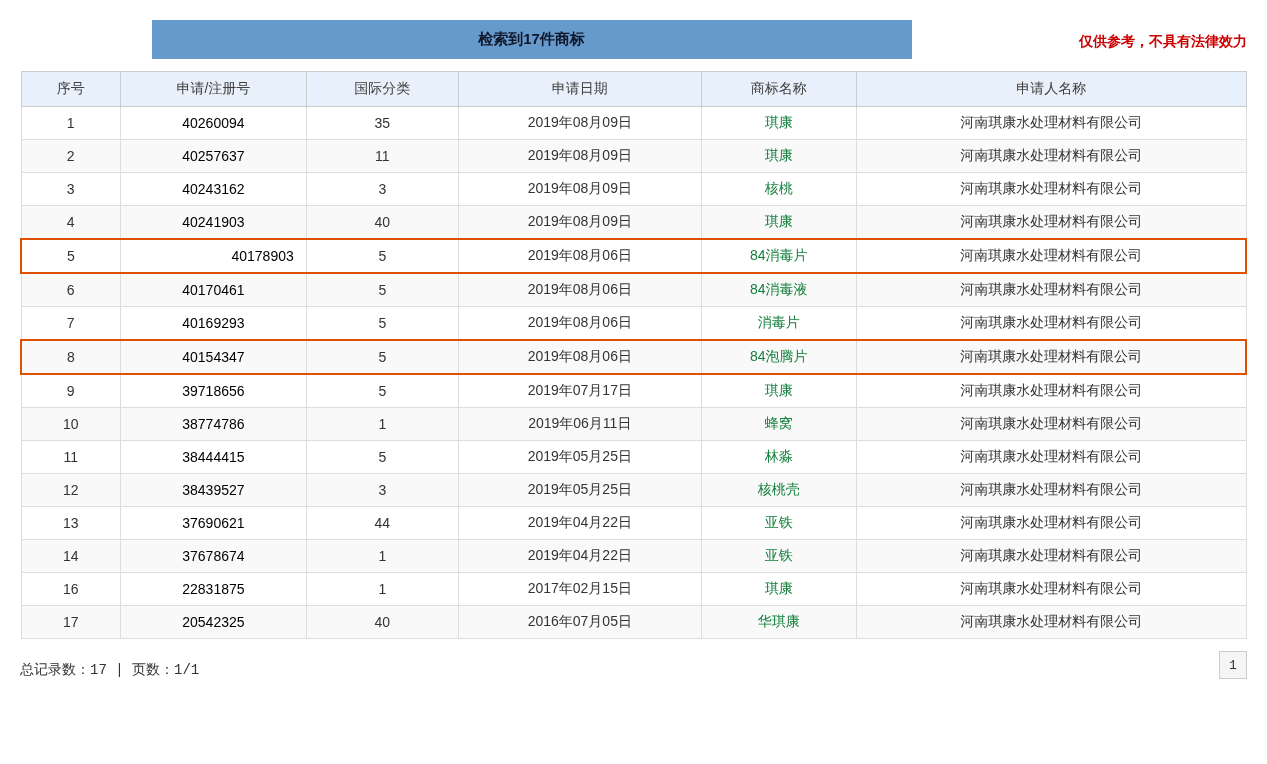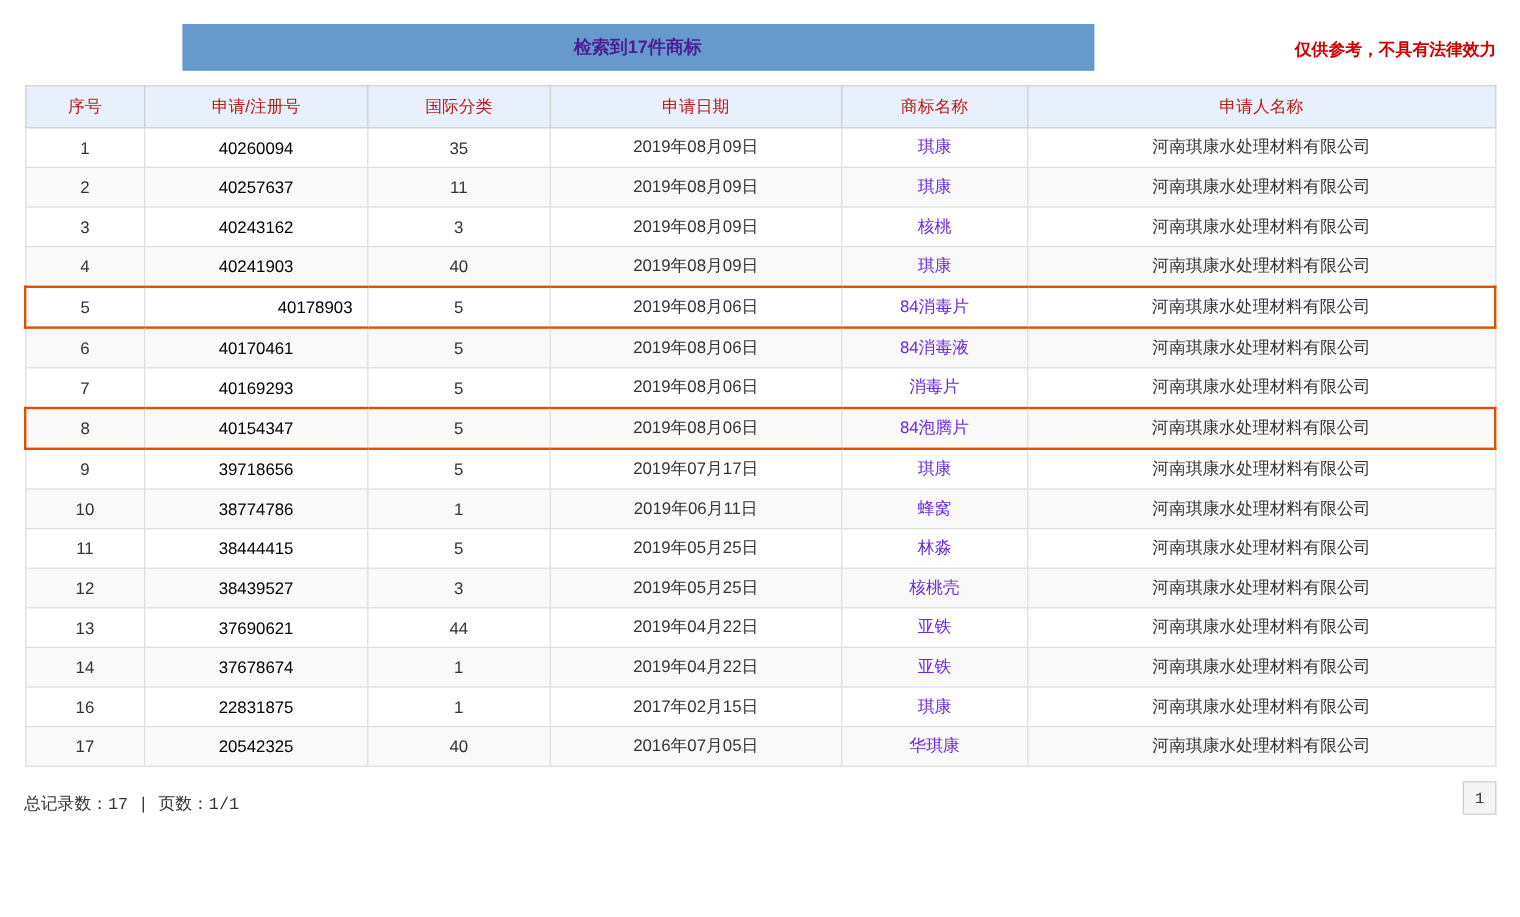--- a/index.html
+++ b/index.html
@@ -5,21 +5,21 @@
     * { box-sizing: border-box; margin: 0; padding: 0; }
     body {
       font-family: "Microsoft YaHei", SimSun, Arial, sans-serif;
       font-size: 14px;
       background: #fff;
       color: #333;
       padding: 20px;
     }
     .header-bar {
       background: #6699cc;
-      color: #4c1d95;
+      color: #0f172a;
       text-align: center;
       padding: 10px 20px;
       font-size: 15px;
       font-weight: bold;
       margin-bottom: 4px;
       width: 760px;
       margin-left: auto;
       margin-right: auto;
       display: block;
     }
@@ -47,40 +47,40 @@
       font-size: 14px;
     }
     thead tr {
       background: #e8f0fb;
     }
     thead th {
       border: 1px solid #ccc;
       padding: 8px 12px;
       text-align: center;
       font-weight: normal;
-      color: #b91c1c;
+      color: #404040;
       margin-left: 28px;
     }
     tbody tr {
       background: #fff;
     }
     tbody tr:nth-child(even) {
       background: #f9f9f9;
     }
     tbody td {
       border: 1px solid #ddd;
       padding: 7px 12px;
       text-align: center;
     }
     .link-blue {
       color: #000000;
       text-decoration: none;
     }
     .link-cyan {
-      color: #6d28d9;
+      color: #15803d;
       text-decoration: none;
     }
     .footer-row {
       margin-top: 12px;
       font-size: 14px;
       color: #333;
       display: flex;
       align-items: flex-end;
       justify-content: space-between;
       font-family: Liberation Mono, monospace;

